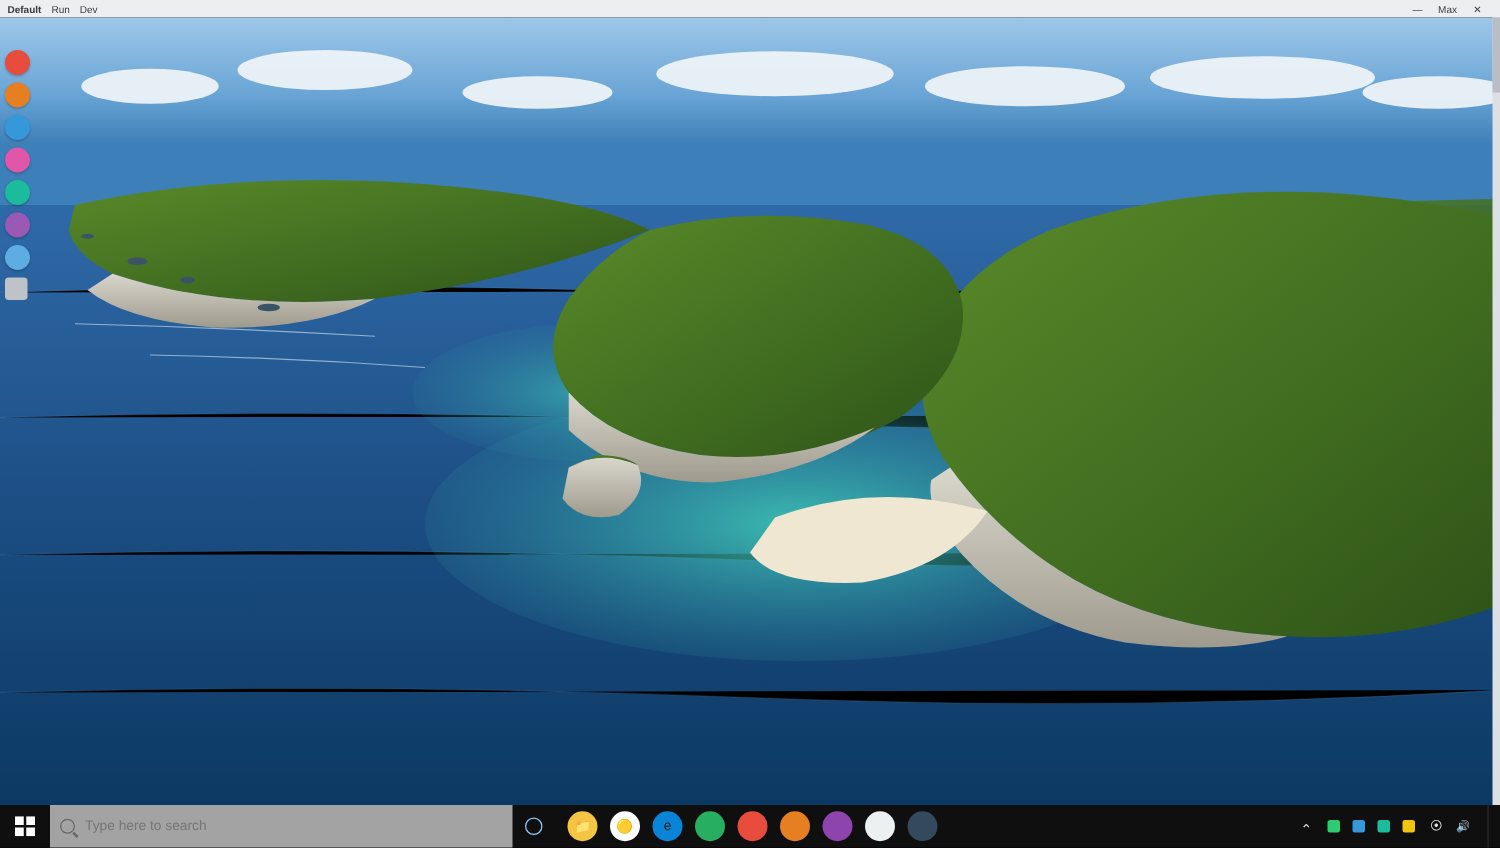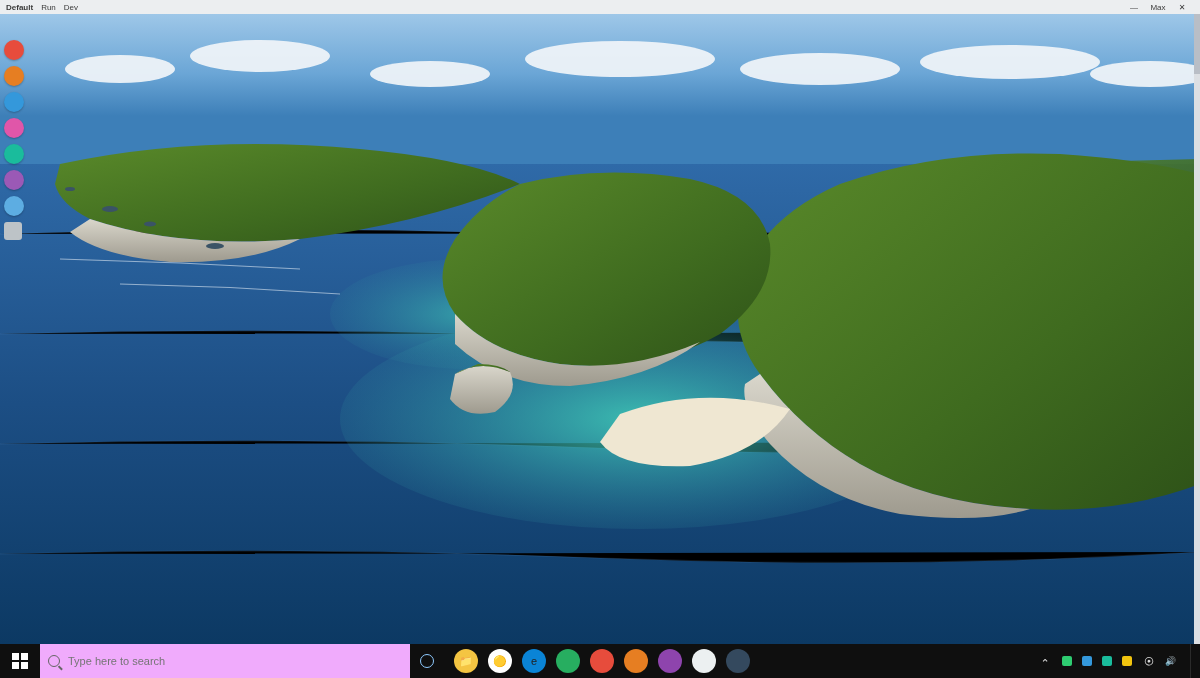--- a/index.html
+++ b/index.html
@@ -74,21 +74,21 @@
   .start-btn {
     width: 40px; height: 100%;
     background: #0f0f0f;
     display: flex; align-items: center; justify-content: center;
     cursor: pointer;
   }
   .start-btn svg { width: 16px; height: 16px; }
 
   .searchbox {
     width: var(--search-w); height: 100%;
-    background: #f0abfc;
+    background: #a3a3a3;
     display: flex; align-items: center;
     padding: 0 8px; gap: 6px;
   }
   .searchbox .lens {
     width: 12px; height: 12px; border: 1.5px solid #666; border-radius: 50%;
     position: relative; flex: 0 0 auto;
   }
   .searchbox .lens::after {
     content: ""; position: absolute; width: 5px; height: 1.5px; background: #666;
     transform: rotate(45deg); bottom: -2px; right: -4px;

